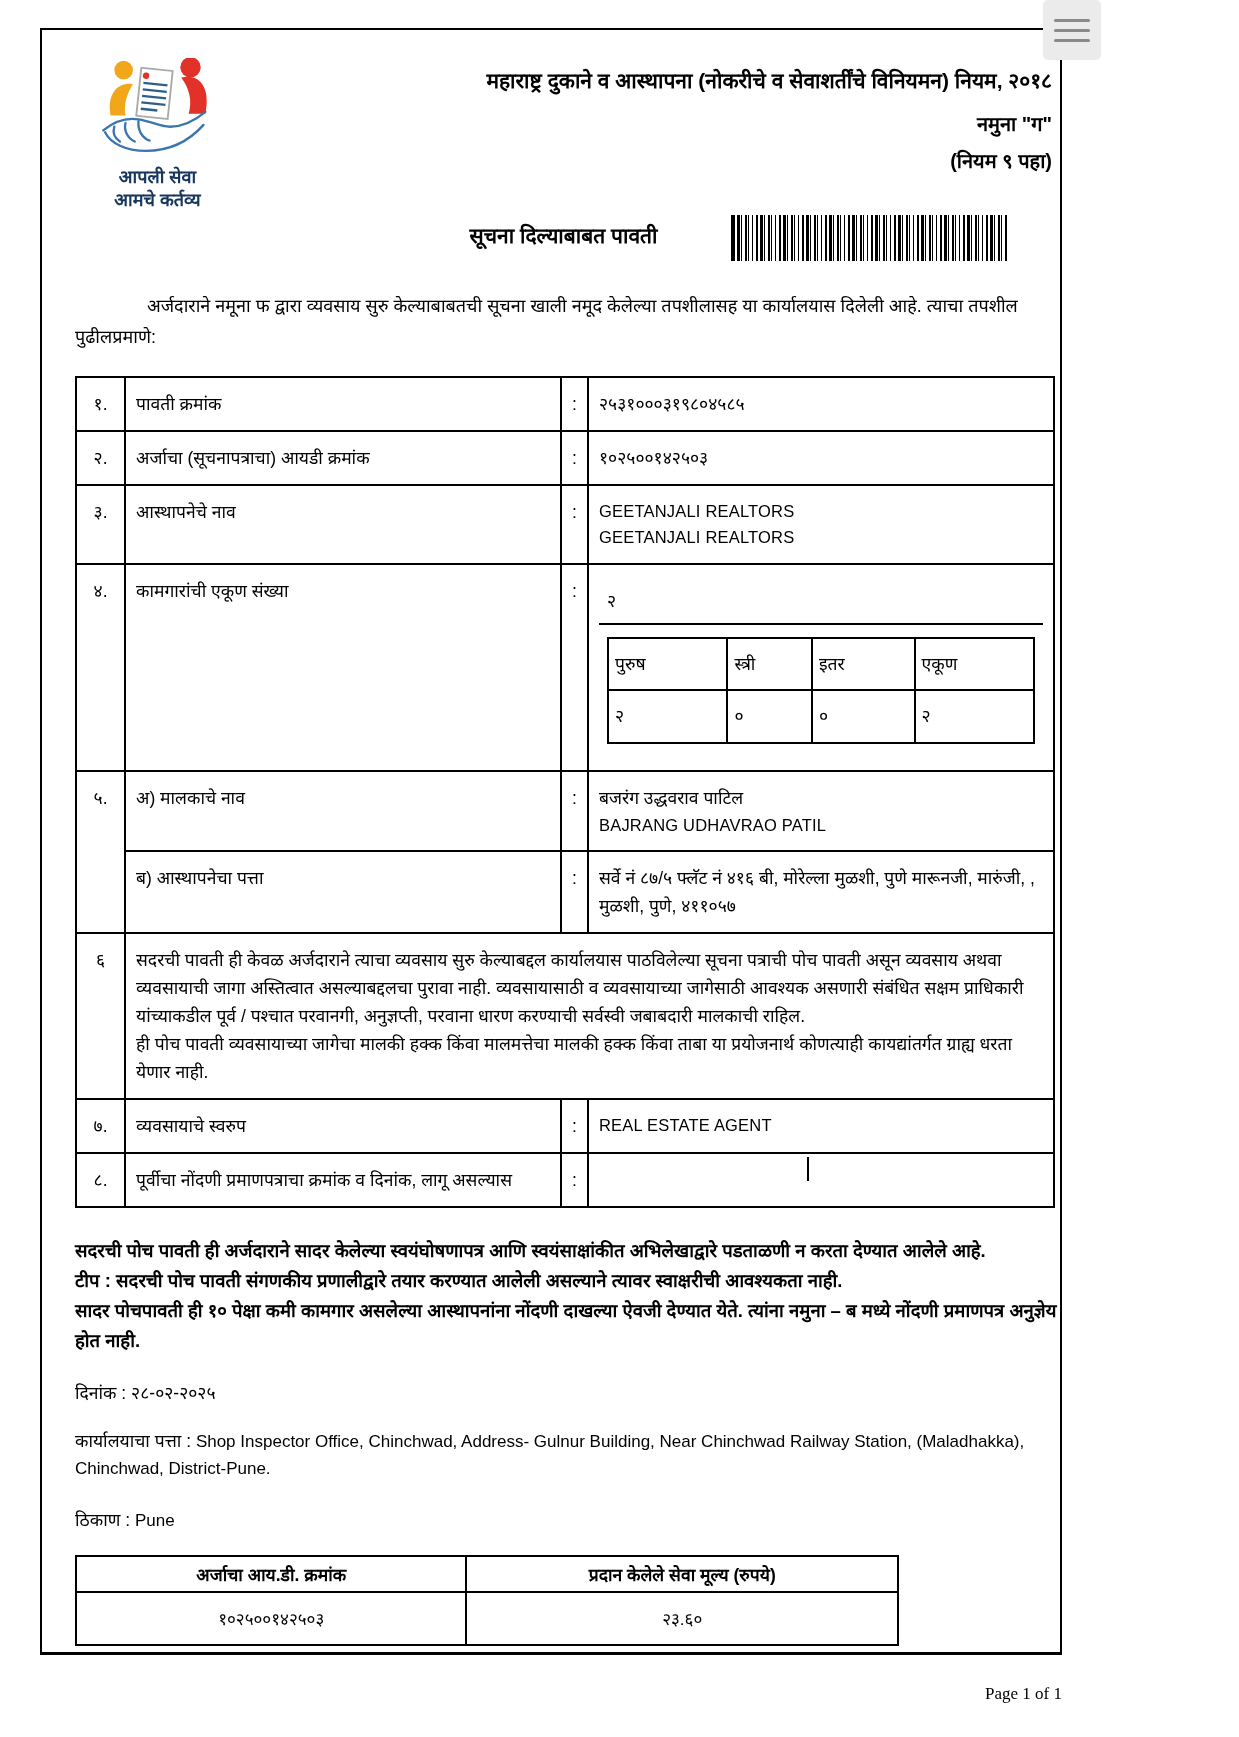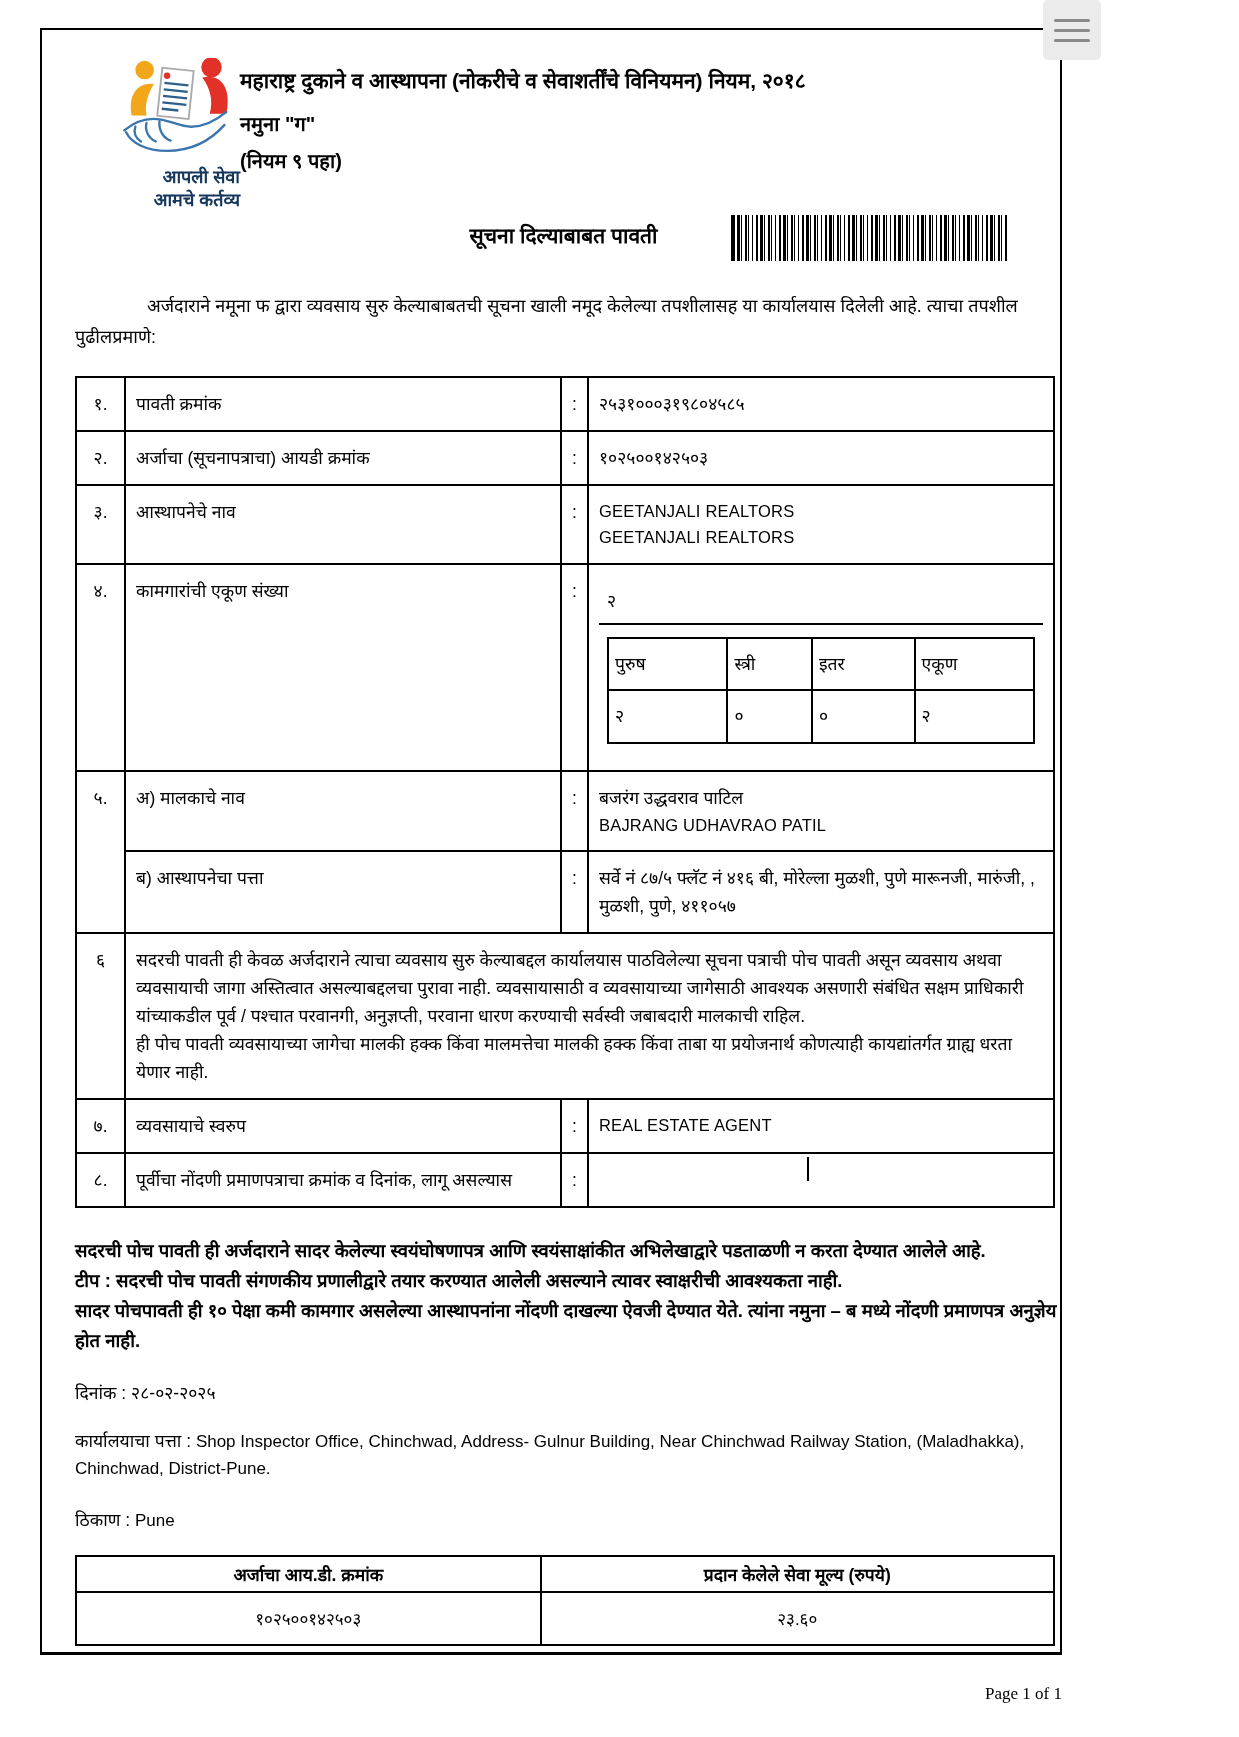--- a/index.html
+++ b/index.html
@@ -21,23 +21,23 @@
 
   
   .document {
     position:relative; margin:28px 0 0 40px; width:1022px; min-height:1626px;
     border:2px solid #000; border-bottom-width:3px;
     padding:22px 8px 6px 33px; background:#fff;
   }
 
   
   .header { display:flex; }
-  .logo-block { width:165px; flex:0 0 165px; text-align:right; padding-top:6px; }
+  .logo-block { width:165px; flex:0 0 165px; text-align:center; padding-top:6px; }
   .logo-caption { font-weight:bold; color:#16365c; font-size:18px; line-height:1.3; }
-  .titles { flex:1; text-align:left; padding-top:14px; }
+  .titles { flex:1; text-align:right; padding-top:14px; }
   .title-main { font-weight:bold; font-size:21px; }
   .title-sub  { font-weight:bold; font-size:20px; margin-top:16px; }
   .title-rule { font-weight:bold; font-size:20px; margin-top:10px; }
 
   .receipt-row { position:relative; height:50px; margin-top:2px; }
   .receipt-title {
     position:absolute; left:50%; transform:translateX(-50%);
     top:6px; font-weight:bold; font-size:21px;
   }
   .barcode {
@@ -85,21 +85,21 @@
   
   .notes { margin-top:28px; width:985px; font-weight:bold; font-size:18.5px; line-height:1.62; }
   .notes p { margin:0; }
 
   
   .meta-line { margin-top:24px; font-size:17.5px; }
   .meta-line .val-en { font-size:17px; }
   .office-line { width:985px; line-height:1.55; }
 
   
-  table.fee-table { width:980px; border-collapse:collapse; margin-top:24px; font-size:17px; }
+  table.fee-table { width:824px; border-collapse:collapse; margin-top:24px; font-size:17px; }
   table.fee-table td { border:2px solid #000; text-align:center; }
   table.fee-table td.fee-head { font-weight:bold; padding:5px 6px; font-size:17.5px; }
   table.fee-table td.fee-val  { padding:14px 6px; }
   .fee-c0 { width:47.5%; }
 
   .page-number {
     width:1022px; margin:29px 0 0 40px; text-align:right;
     font-family:"Liberation Serif","DejaVu Serif",serif; font-size:17px;
   }
 </style>

